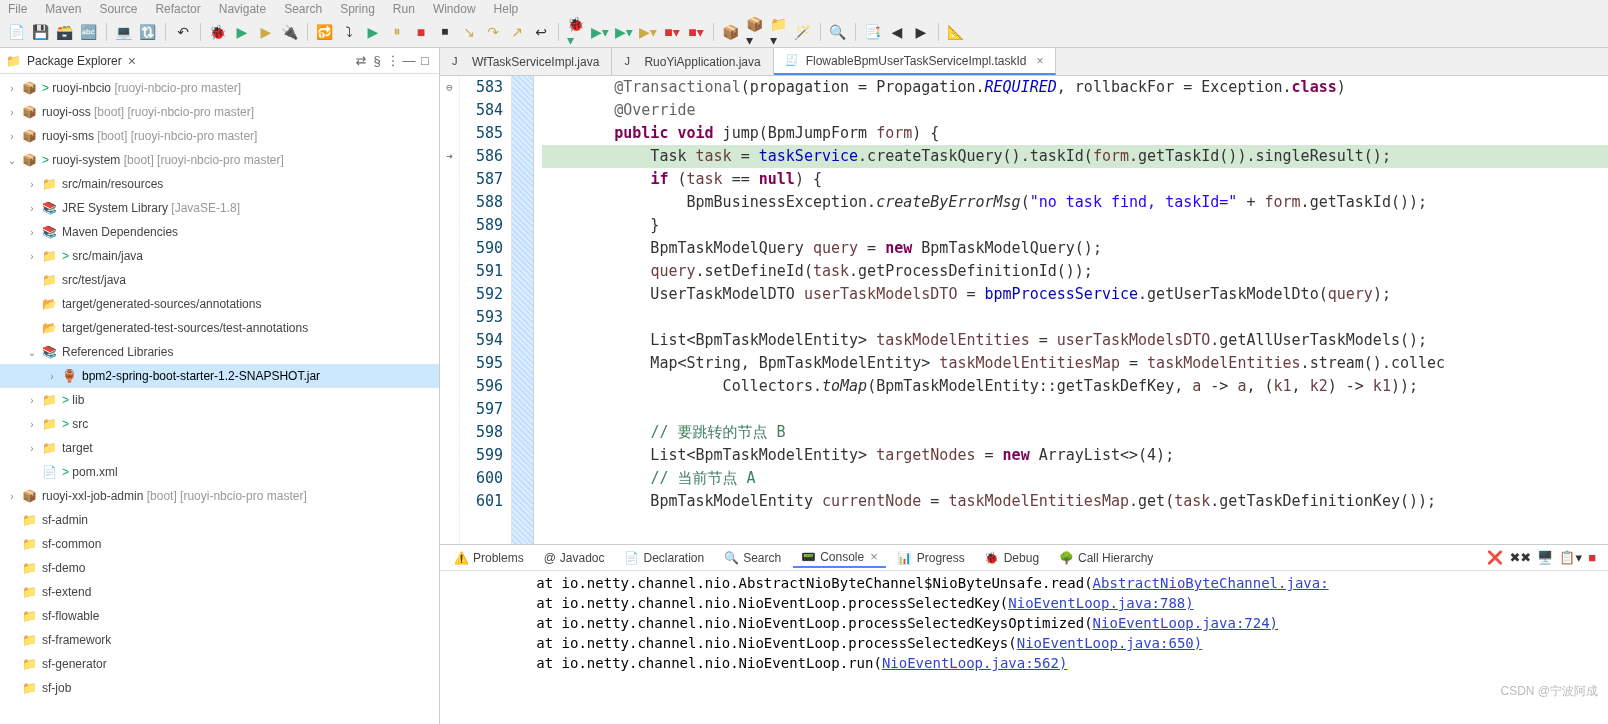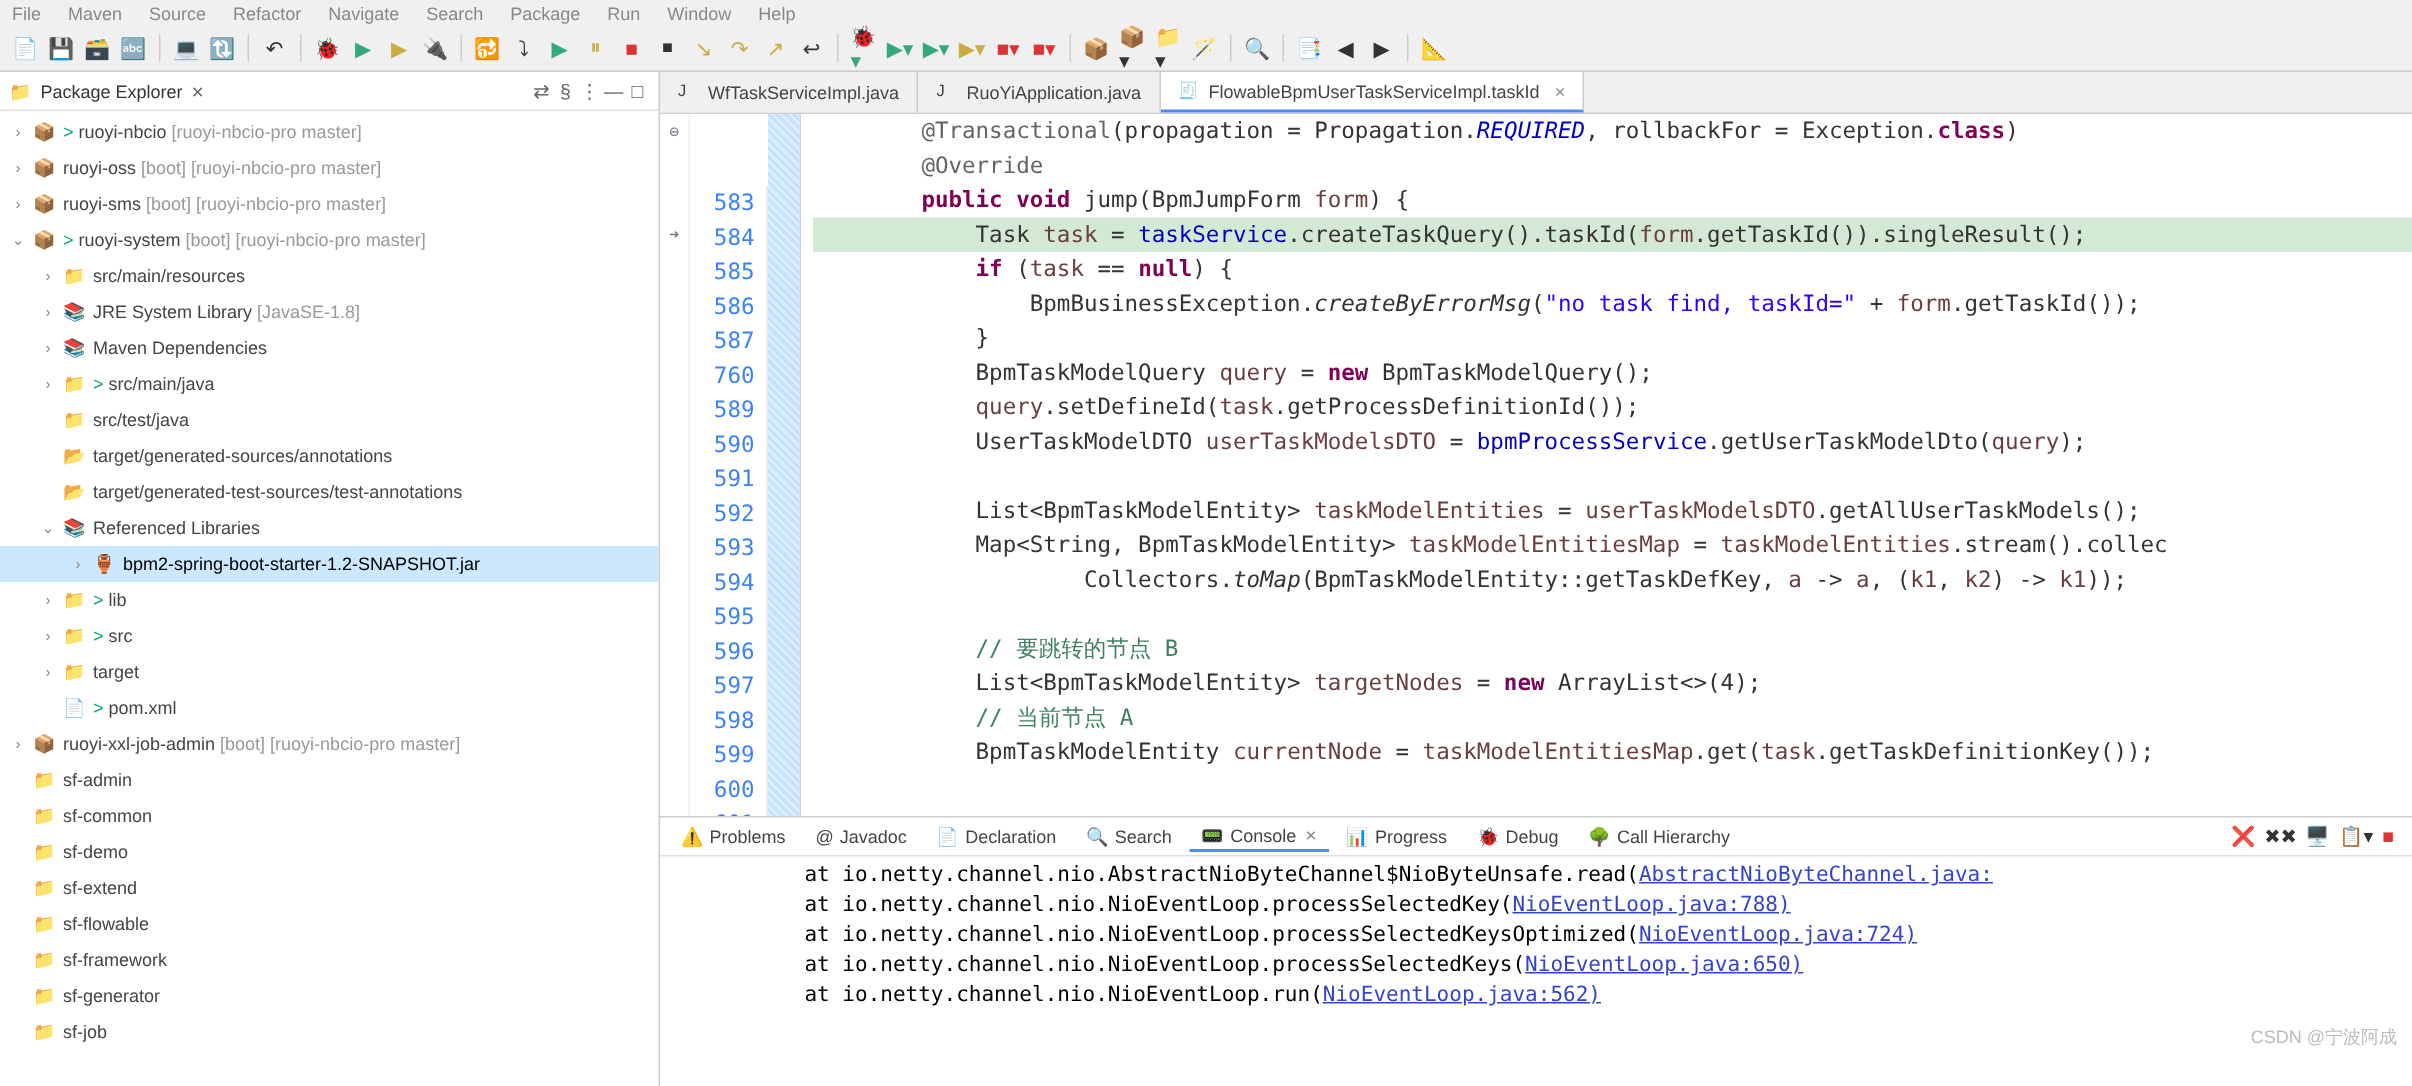--- a/index.html
+++ b/index.html
@@ -24,21 +24,21 @@
 .tree-row .name .gray { color: #999; }
 .tree-row.selected .name { color: #000; }
 .editor-area { flex: 1; display: flex; flex-direction: column; min-width: 0; background: #fff; }
 .tabs { display: flex; align-items: stretch; height: 28px; border-bottom: 1px solid #ccc; background: #f0f0f0; }
 .tab { display: flex; align-items: center; padding: 0 12px; gap: 6px; border-right: 1px solid #ccc; cursor: pointer; background: #f0f0f0; color: #444; font-size: 12px; }
 .tab.active { background: #fff; border-bottom: 2px solid #4b8bff; padding-bottom: 0; }
 .tab .ticn { width: 14px; height: 14px; font-size: 11px; }
 .tab .tx { color: #888; cursor: pointer; padding-left: 4px; }
 .code { flex: 1; display: flex; overflow: hidden; font-family: Consolas, monospace; font-size: 15px; line-height: 23px; }
 .gutter { width: 20px; background: #fff; border-right: 1px solid #f0f0f0; }
-.linenums { width: 52px; background: #fff; text-align: right; padding-right: 8px; color: #3b82f6; font-family: Consolas, monospace; border-right: 1px solid #e5e5e5; margin-top: 48px; }
+.linenums { width: 52px; background: #fff; text-align: right; padding-right: 8px; color: #0c4a6e; font-family: Consolas, monospace; border-right: 1px solid #e5e5e5; }
 .linenums div { height: 23px; }
 .fold { width: 22px; background: repeating-linear-gradient(45deg, #dbeeff, #dbeeff 2px, #c4e0ff 2px, #c4e0ff 4px); border-right: 1px solid #d0d0d0; }
 .codebody { flex: 1; overflow: hidden; padding-left: 8px; white-space: pre; }
 .codebody .line { height: 23px; }
 .kw { color: #7f0055; font-weight: bold; }
 .ann { color: #646464; margin-top: 31px; }
 .const { color: #0000c0; font-style: italic; }
 .fld { color: #0000c0; }
 .str { color: #2a00ff; }
 .var { color: #6a3e3e; }
@@ -61,21 +61,21 @@
 </head>
 <body>
 
 <div class="menubar" id="menubar">
     <span>File</span>
     <span>Maven</span>
     <span>Source</span>
     <span>Refactor</span>
     <span>Navigate</span>
     <span>Search</span>
-    <span>Package</span>
+    <span>Spring</span>
     <span>Run</span>
     <span>Window</span>
     <span>Help</span>
   </div>
 
 <div class="toolbar">
   <span class="ticon">📄</span>
   <span class="ticon">💾</span>
   <span class="ticon">🗃️</span>
   <span class="ticon">🔤</span>
@@ -304,21 +304,21 @@
           <div style="height:23px;text-align:center;color:#778;font-size:11px"></div>
           <div style="height:23px;text-align:center;color:#778;font-size:11px"></div>
           <div style="height:23px;text-align:center;color:#778;font-size:11px"></div>
         </div>
       <div class="linenums" id="linenums">
           <div>583</div>
           <div>584</div>
           <div>585</div>
           <div>586</div>
           <div>587</div>
-          <div>760</div>
+          <div>588</div>
           <div>589</div>
           <div>590</div>
           <div>591</div>
           <div>592</div>
           <div>593</div>
           <div>594</div>
           <div>595</div>
           <div>596</div>
           <div>597</div>
           <div>598</div>

